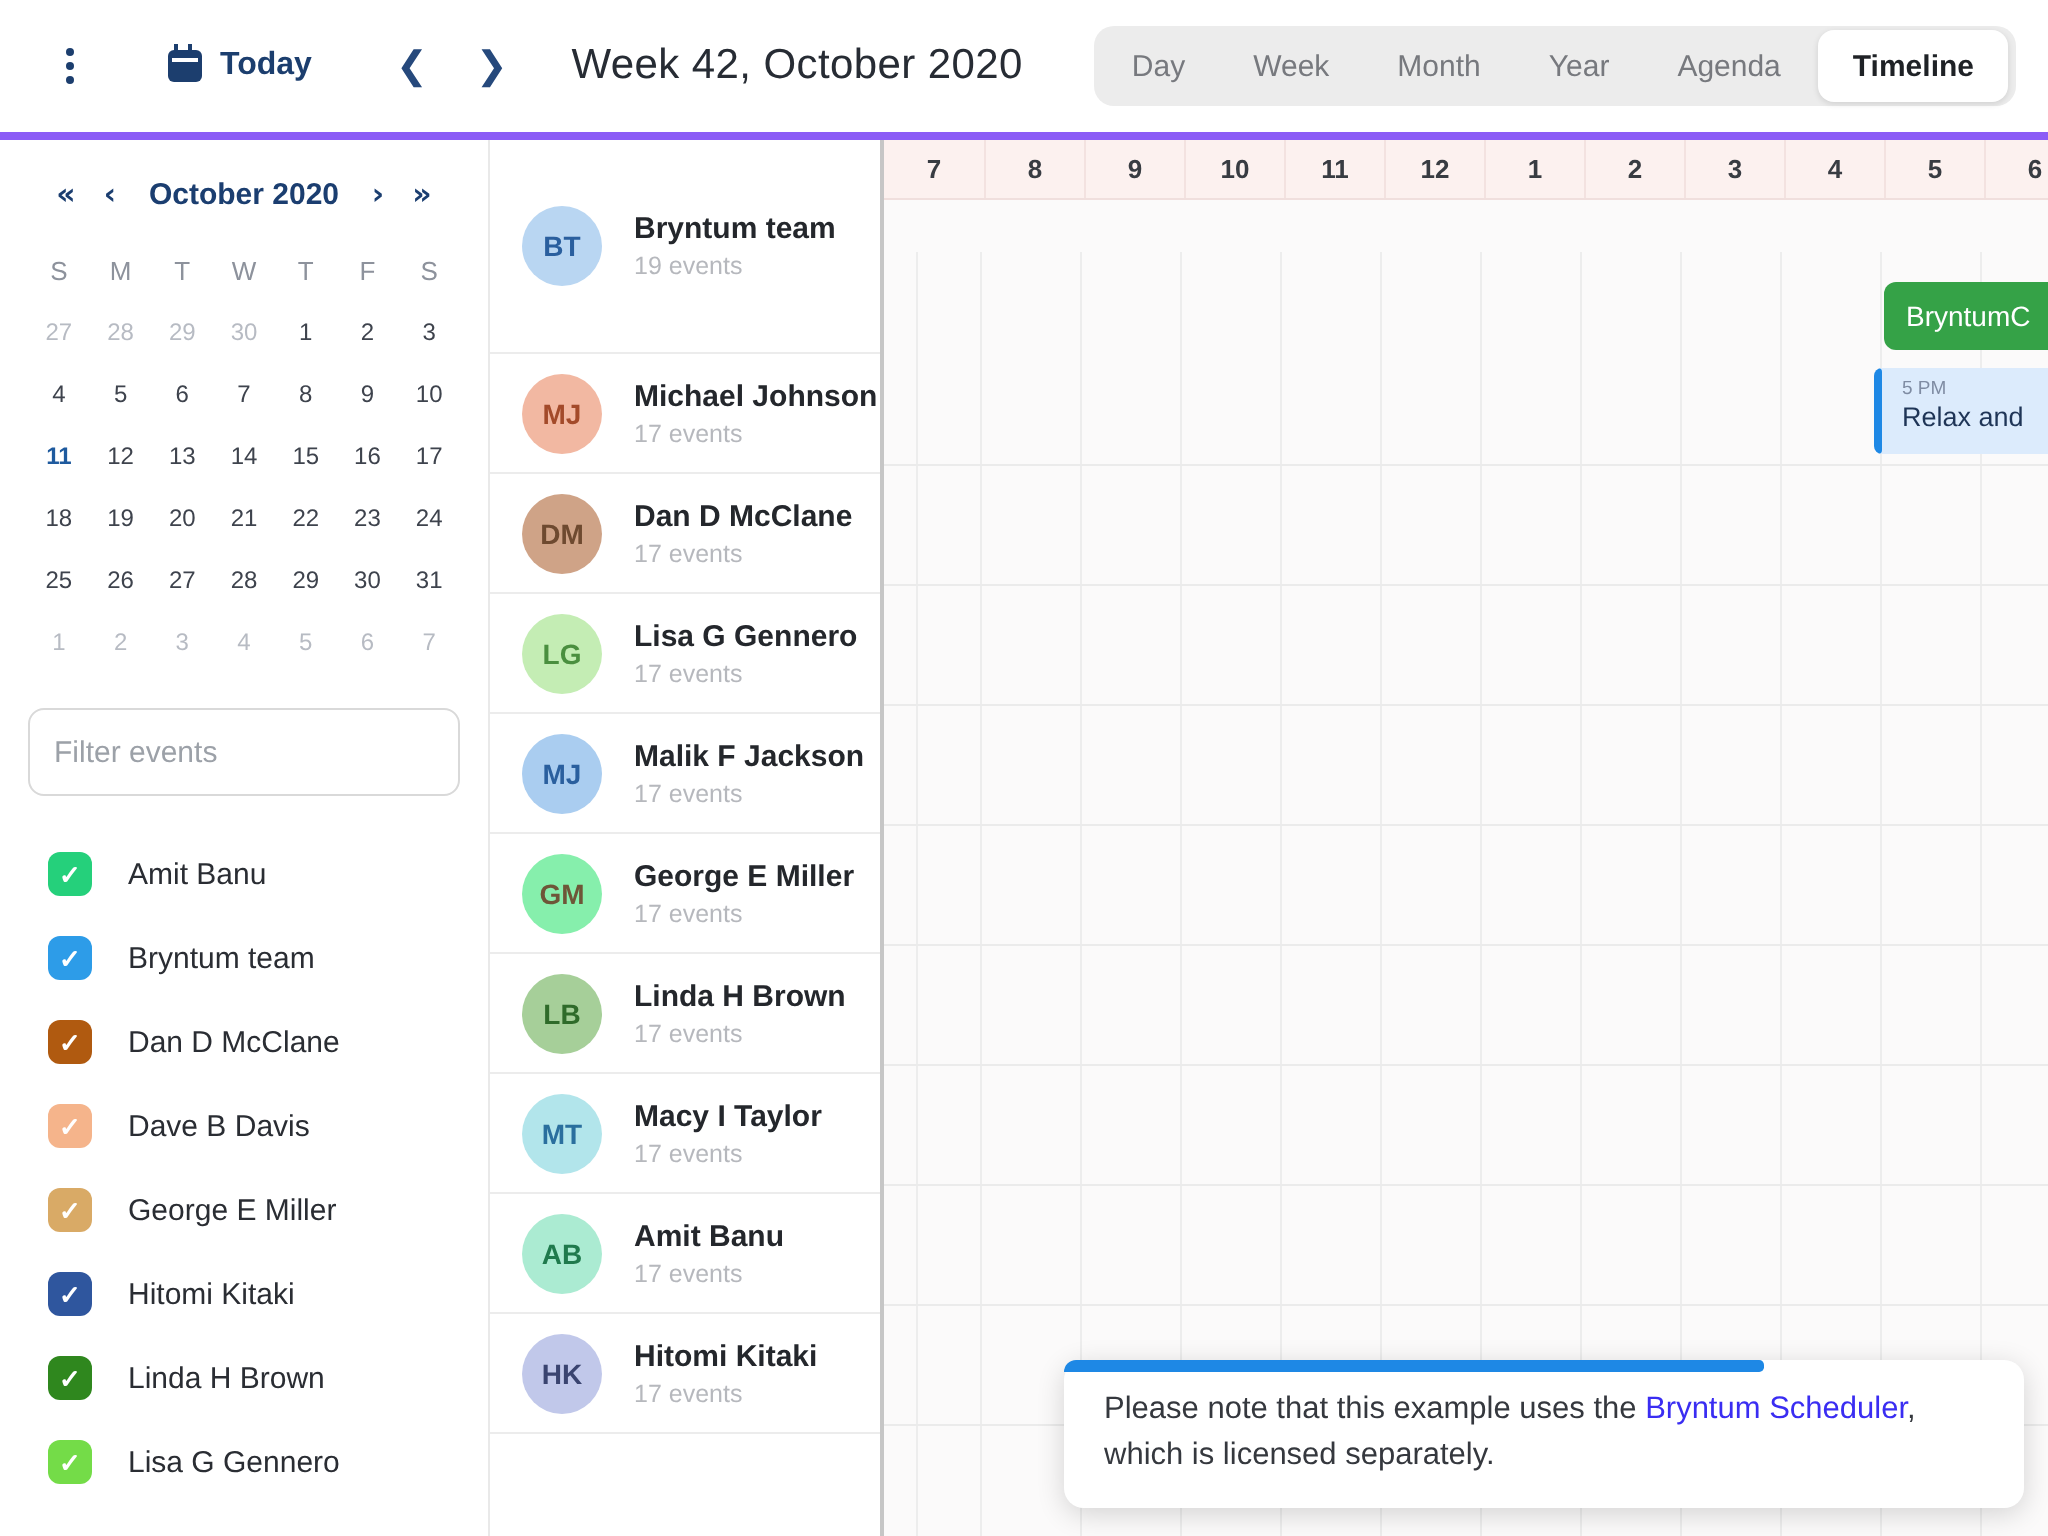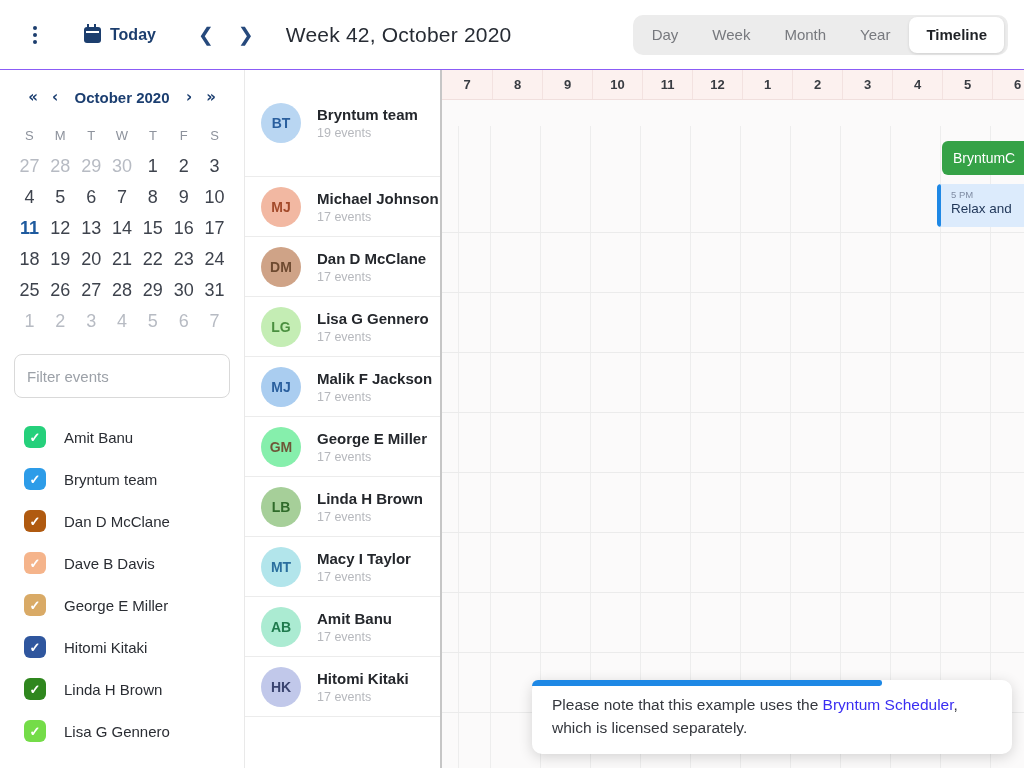--- a/index.html
+++ b/index.html
@@ -1,21 +1,21 @@
 <!DOCTYPE html>
 <html><head>
 <meta charset="utf-8">
 <style>
   * { margin:0; padding:0; box-sizing:border-box; }
   html,body { width:1024px; height:768px; overflow:hidden; background:#fff;
     font-family:"Liberation Sans", sans-serif; }
 
   
   .toolbar { height:70px; display:flex; align-items:center; background:#fff;
-    border-bottom:1px solid #8b5cf6; position:relative; z-index:5; }
+    border-bottom:4px solid #8b5cf6; position:relative; z-index:5; }
   .kebab { margin-left:26px; width:18px; display:flex; flex-direction:column; gap:3px;
     align-items:center; cursor:pointer; }
   .kebab i { width:4px; height:4px; border-radius:50%; background:#1c3e6e; }
   .today-btn { margin-left:40px; display:flex; align-items:center; gap:9px;
     color:#1c3e6e; font-size:16px; font-weight:700; cursor:pointer; }
   .cal-ico { width:17px; height:16px; position:relative; background:#1c3e6e; border-radius:3px; }
   .cal-ico:before { content:""; position:absolute; left:2px; right:2px; top:4px; height:2px; background:#fff; }
   .cal-ico:after { content:""; position:absolute; top:-3px; left:3px; width:2px; height:4px;
     background:#1c3e6e; box-shadow:7px 0 0 #1c3e6e; }
   .nav-arrow { margin-left:42px; color:#26497c; font-size:19px; font-weight:700; cursor:pointer;
@@ -36,21 +36,21 @@
   .sidebar { width:245px; border-right:1px solid #e9e9e9; padding:18px 14px 0; flex:none; }
   .mini-cal-head { display:flex; align-items:center; color:#1b3e70; font-weight:700;
     font-size:15px; padding:0 8px; }
   .mini-cal-head .arr { cursor:pointer; font-size:15px; width:22px; text-align:center;
     font-family:"DejaVu Sans", sans-serif; }
   .mini-cal-head .month { flex:1; text-align:center; cursor:pointer; }
   .cal-grid { margin-top:14px; }
   .cal-row { display:flex; height:31px; }
   .cal-row span { width:31px; text-align:center; line-height:31px; font-size:13.5px; }
   .cal-row.wk span { color:#8d929c; font-size:13px; }
-  .cal-row .day { color:#3e434d; font-size:18px; cursor:pointer; }
+  .cal-row .day { color:#3e434d; font-size:12px; cursor:pointer; }
   .cal-row .day.muted { color:#b7bbc3; }
   .cal-row .day.selected { position:relative; color:#1e5a9e; font-weight:700; }
   .cal-row .day.selected:before { content:""; position:absolute; left:1px; top:1px;
     width:29px; height:29px; border-radius:50%; background:#bedcf6; z-index:-1; }
   .filter-input { margin-top:17px; width:100%; height:44px; border:1px solid #d9d9d9;
     border-radius:8px; padding:0 12px; font-size:15px; font-family:inherit; color:#333;
     outline:none; background:#fff; }
   .filter-input::placeholder { color:#9ca1a8; }
   .filter-list { margin-top:18px; }
   .filter-item { display:flex; align-items:center; height:42px; cursor:pointer; padding-left:10px; }
@@ -121,20 +121,21 @@
     <span>Today</span>
   </div>
   <div class="nav-arrow prev">❮</div>
   <div class="nav-arrow next">❯</div>
   <div class="page-title">Week 42, October 2020</div>
   <div class="view-toggle">
       <button class="view-btn">Day</button>
       <button class="view-btn">Week</button>
       <button class="view-btn">Month</button>
       <button class="view-btn">Year</button>
+      <button class="view-btn">Agenda</button>
       <button class="view-btn active">Timeline</button>
     </div>
 </header>
 
 <div class="app">
   <aside class="sidebar">
     <div class="mini-cal-head">
       <span class="arr">«</span>
       <span class="arr">‹</span>
       <span class="month">October 2020</span>

